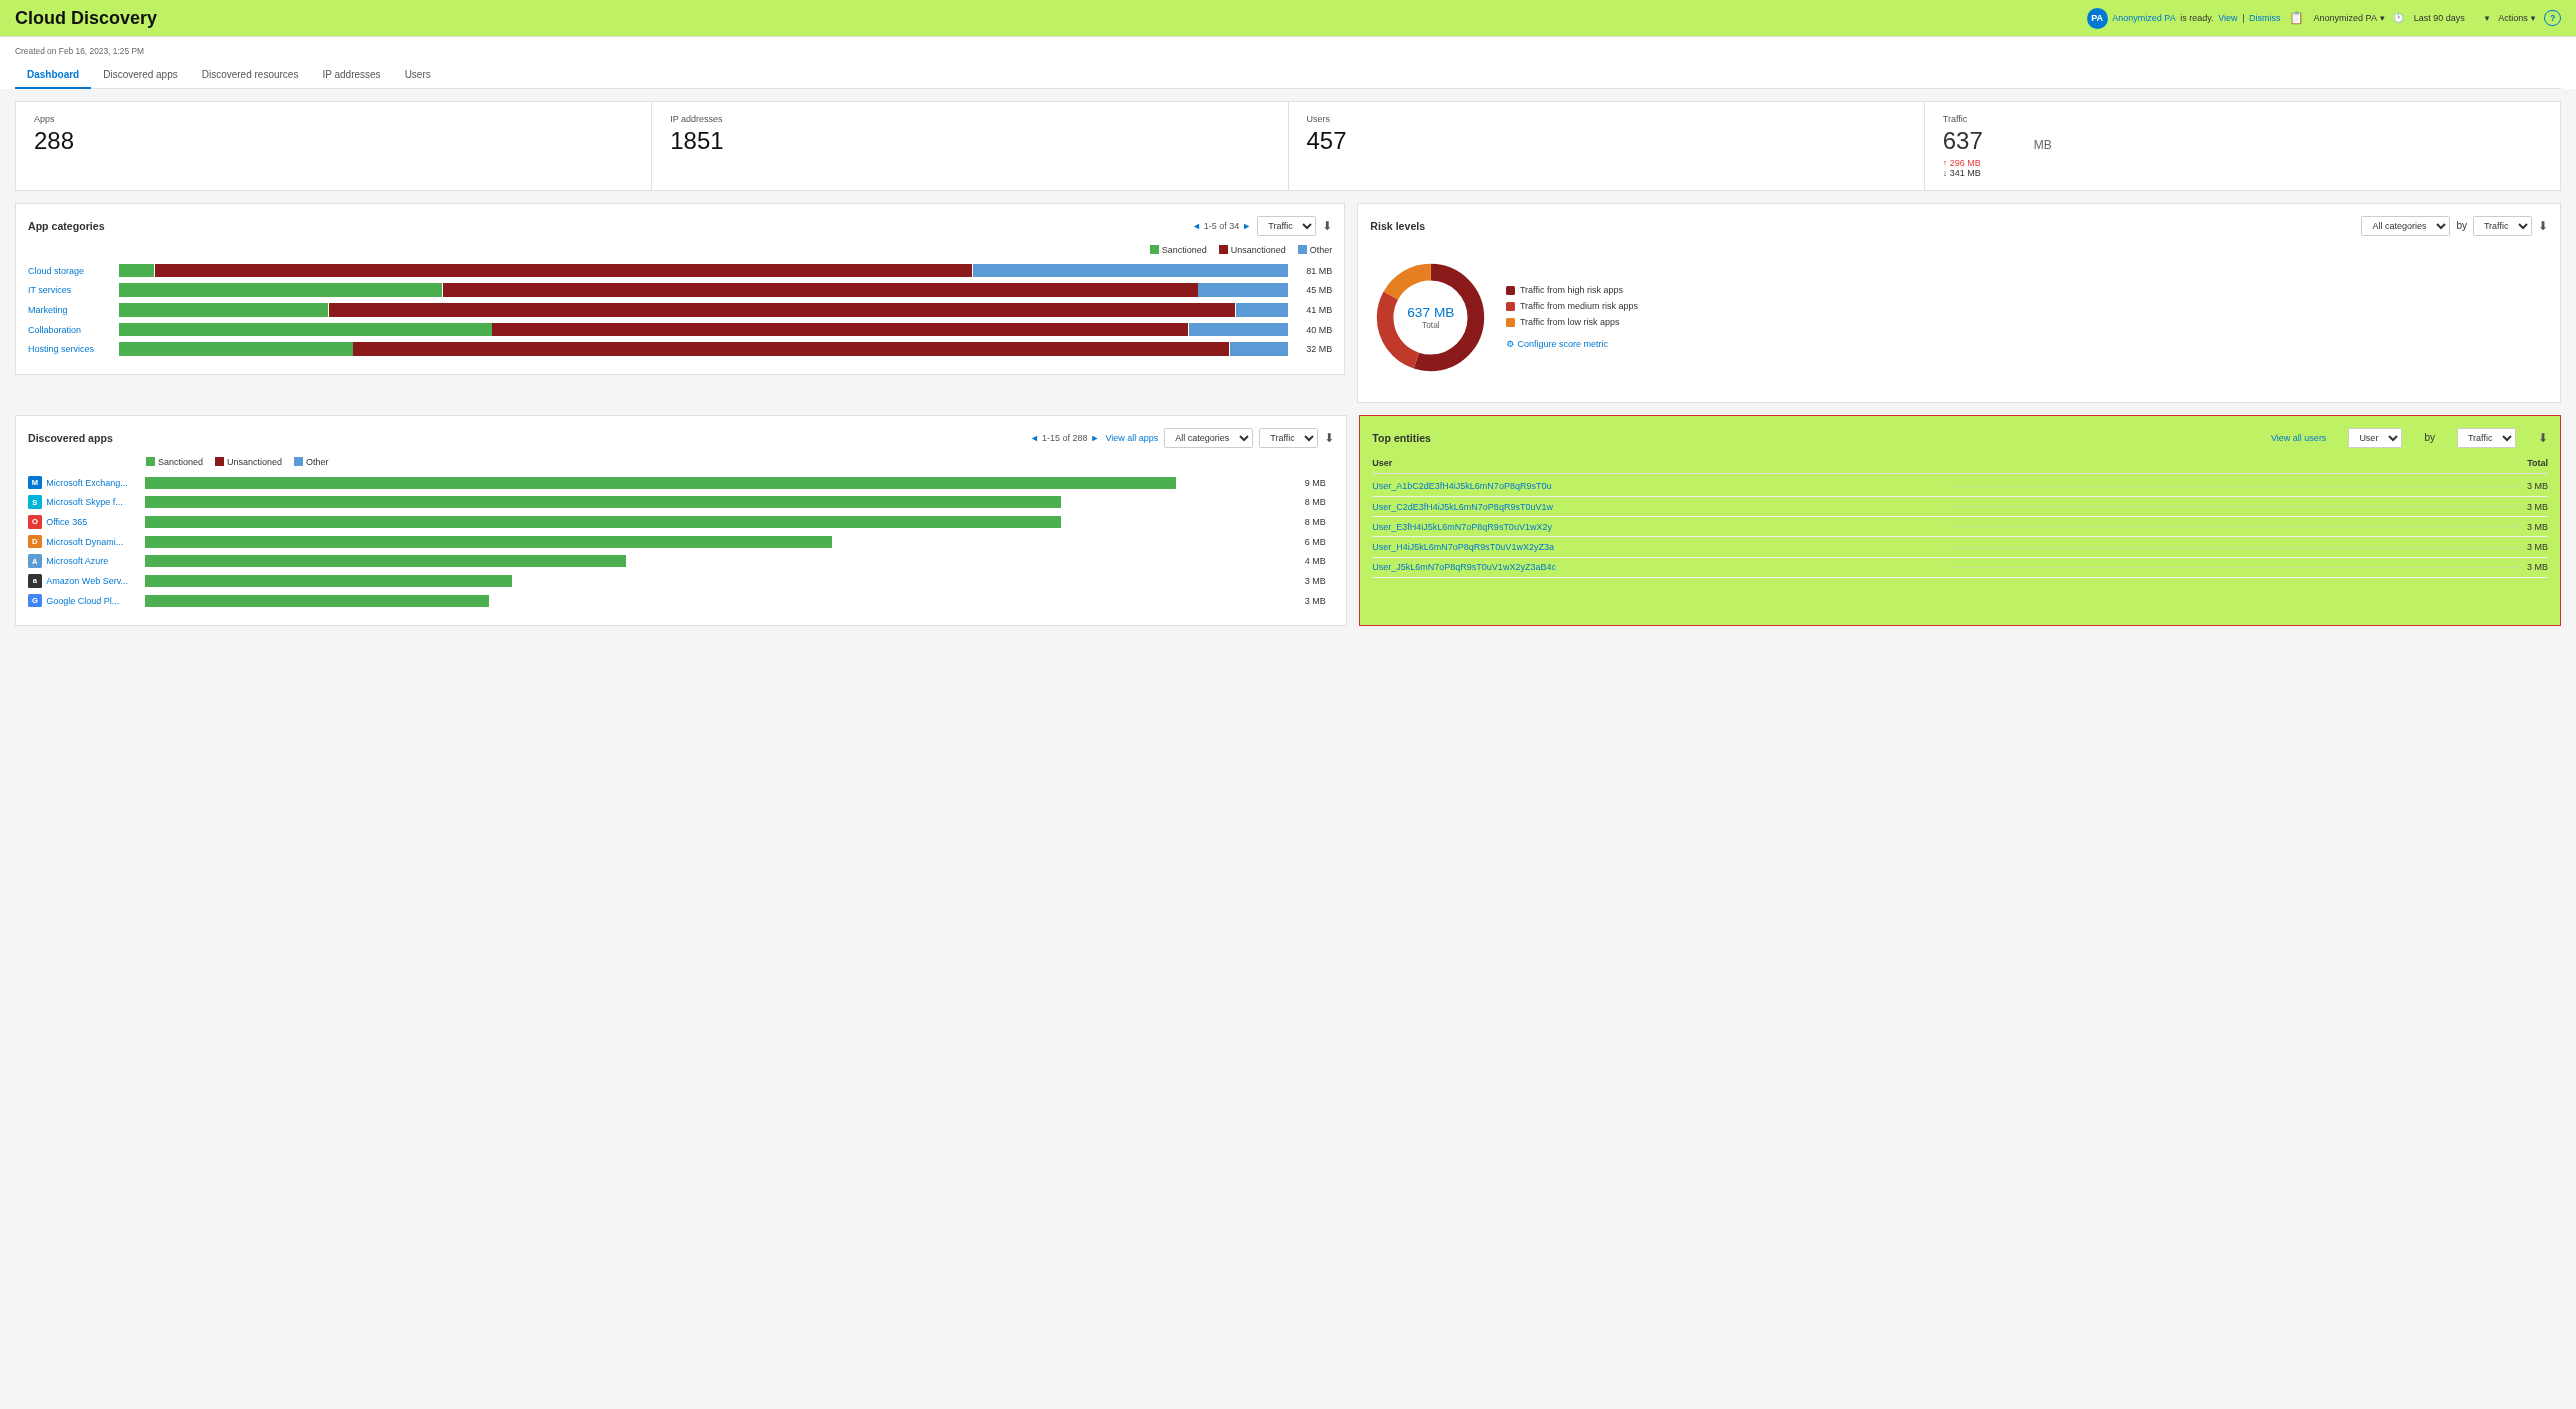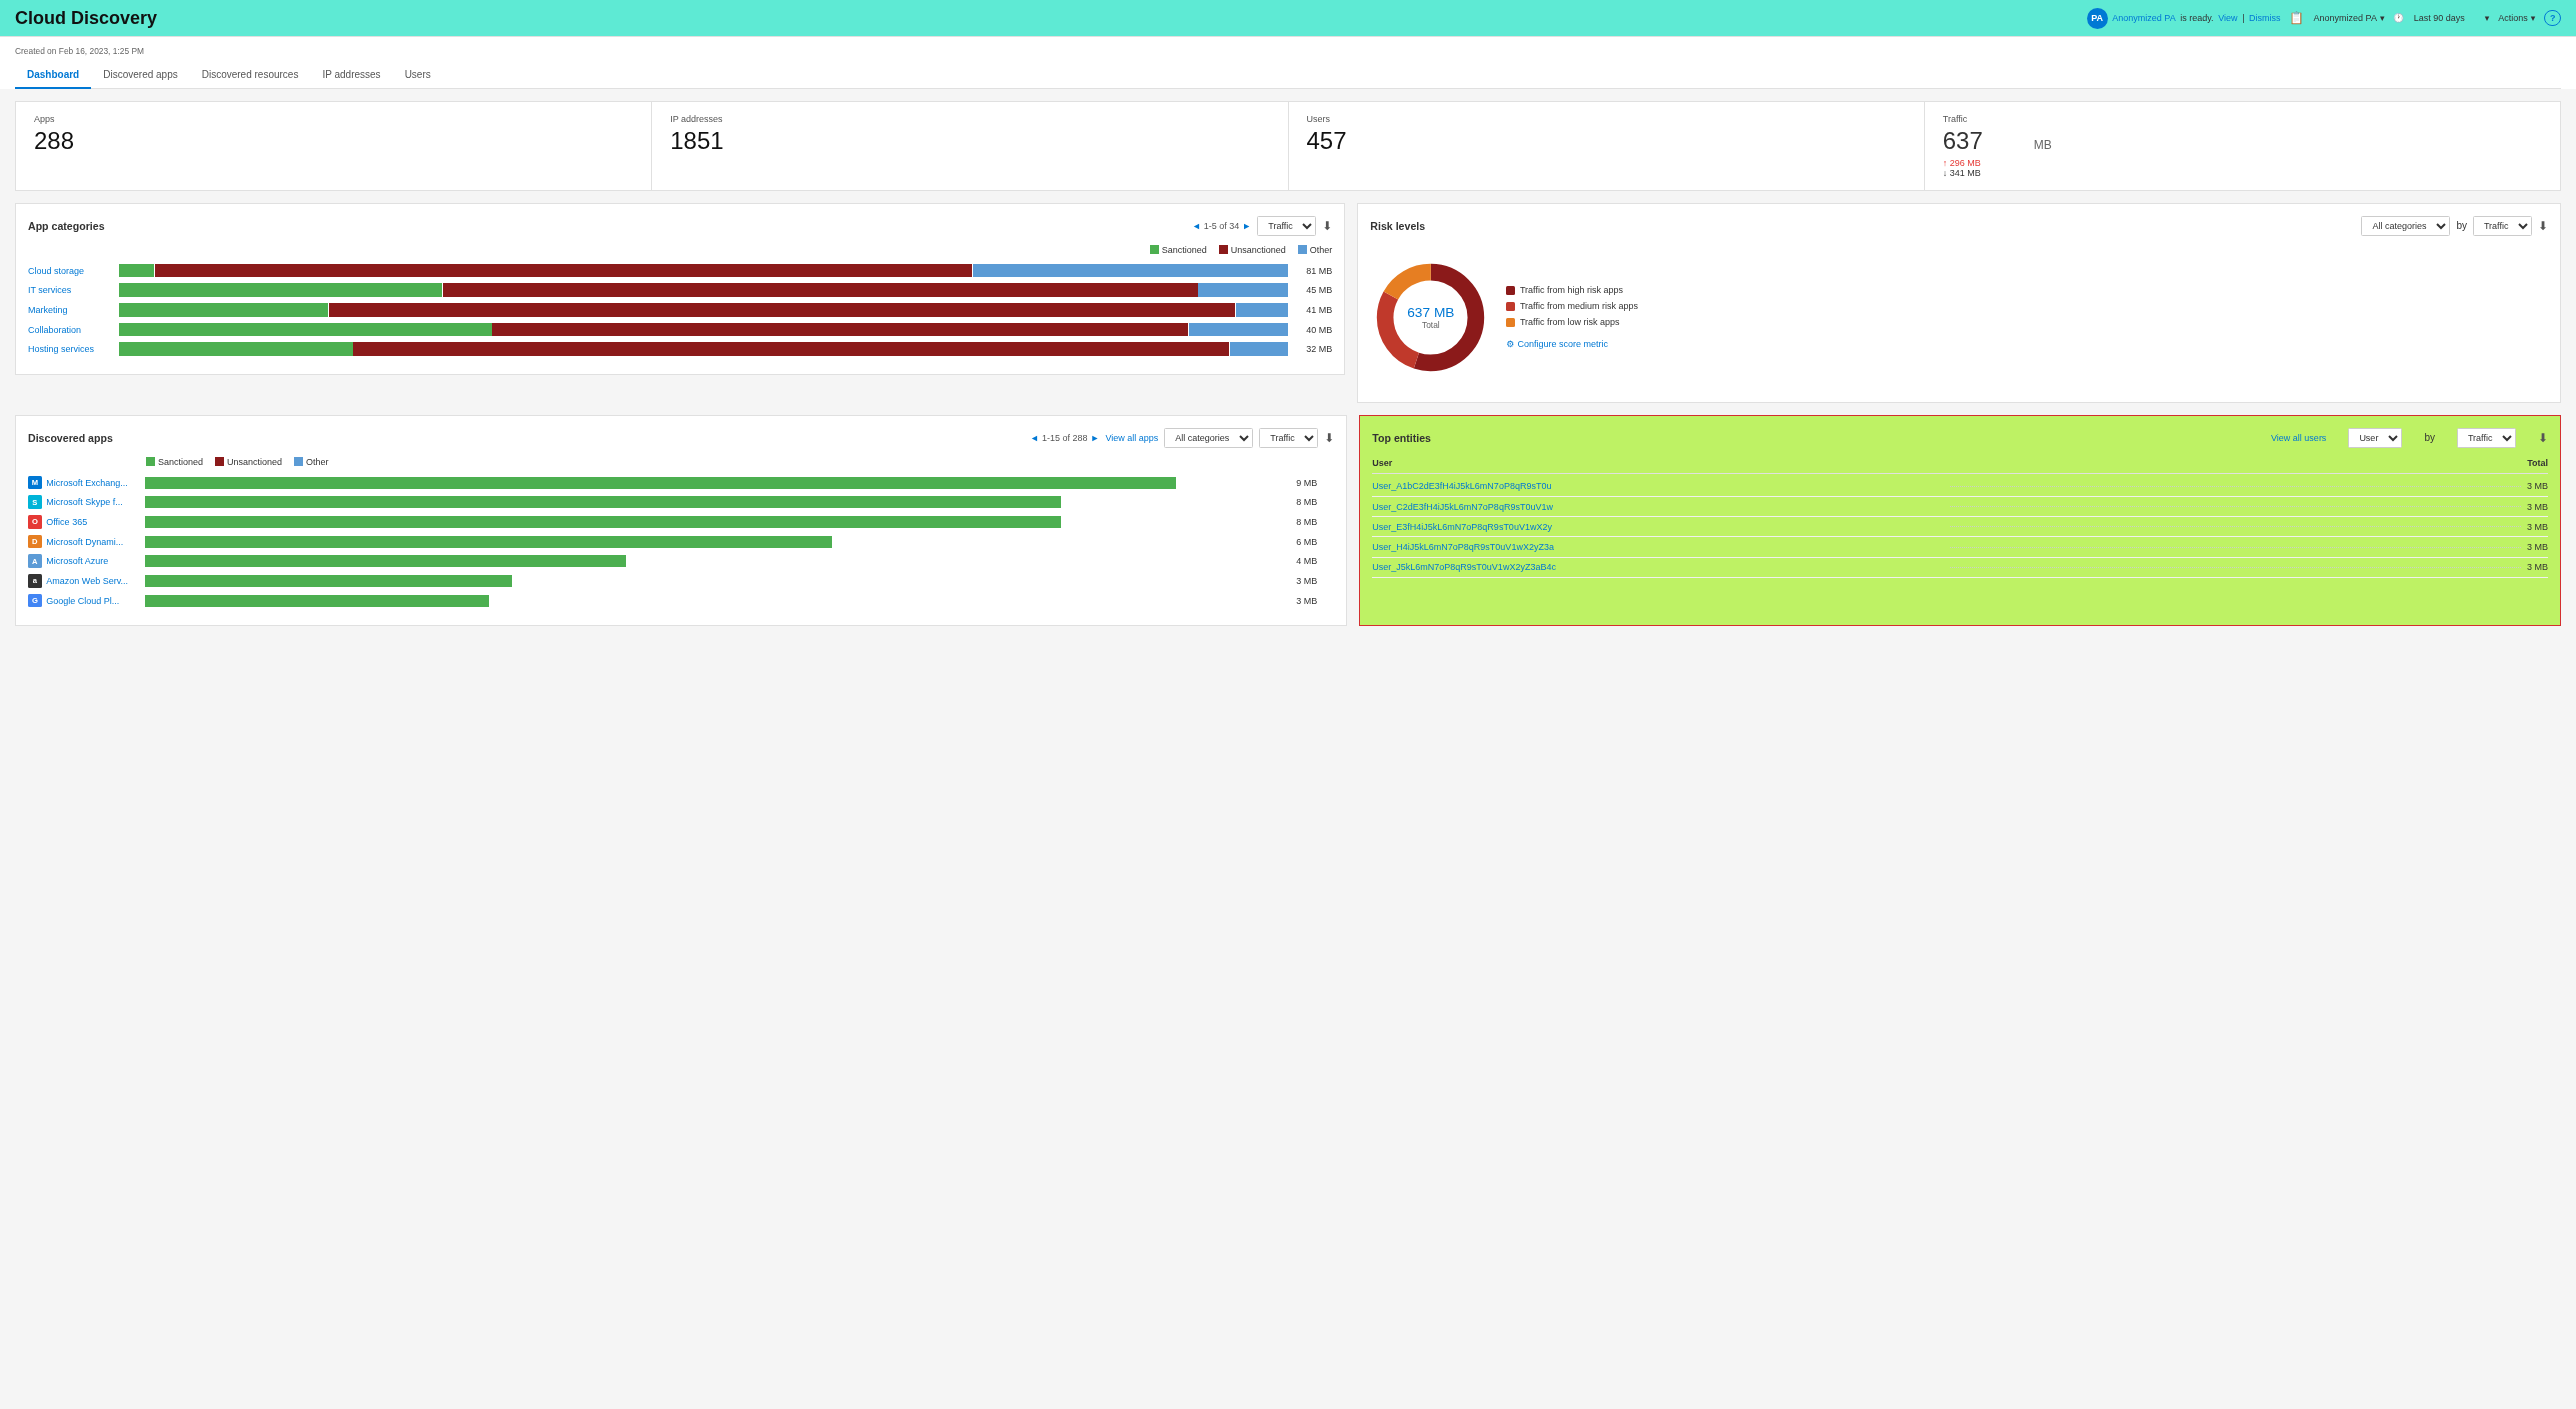--- a/index.html
+++ b/index.html
@@ -1,20 +1,20 @@
 <!DOCTYPE html>
 <html style="font-size:12px"><head>
   <meta charset="utf-8">
   <style>
     * { box-sizing: border-box; margin: 0; padding: 0; }
     body { font-family: 'Segoe UI', Arial, sans-serif; font-size: 10px; color: #333; background: #f5f5f5; overflow-x: hidden; }
     
     .header-bar {
       display: flex; align-items: center; justify-content: space-between;
-      padding: 7.6px 15px; background: #5eead4; border-bottom: 0.8px solid #e0e0e0;
+      padding: 7.6px 15px; background: #bef264; border-bottom: 0.8px solid #e0e0e0;
     }
     .page-title { font-size: 18px; font-weight: 600; color: #111; }
     .header-right { display: flex; align-items: center; gap: 9px; font-size: 9px; }
     .header-right .ready-badge { display: flex; align-items: center; gap: 4.6px; }
     .header-right .ready-badge .icon-circle { width: 21px; height: 21px; border-radius: 50%; background: #0078d4; color: #fff; display: flex; align-items: center; justify-content: center; font-size: 9px; font-weight: bold; }
     .header-right a { color: #0078d4; text-decoration: none; cursor: pointer; }
     .help-icon { width: 16.7px; height: 16.7px; border-radius: 50%; border: 1.5px solid #0078d4; color: #0078d4; display: flex; align-items: center; justify-content: center; font-weight: bold; font-size: 9px; cursor: pointer; }
 
     .sub-header { padding: 4.6px 15px 0; background: #fff; }
     .sub-header .created-text { font-size: 8.4px; color: #666; padding: 4.6px 0; }
@@ -83,21 +83,21 @@
     .bottom-row { display: flex; gap: 12px; }
     .discovered-apps-panel { flex: 1; background: #fff; border: 0.8px solid #e0e0e0; padding: 12px; }
     .top-entities-panel { flex: 0.9; background: #bef264; border: 1.5px solid #d32f2f; padding: 12px; }
 
     
     .app-row { display: flex; align-items: center; margin-bottom: 6px; }
     .app-icon { width: 13.7px; height: 13.7px; margin-right: 4.6px; flex-shrink: 0; display: flex; align-items: center; justify-content: center; font-size: 7.6px; font-weight: bold; border-radius: 1.5px; }
     .app-label { width: 99px; color: #0078d4; font-size: 9px; flex-shrink: 0; white-space: nowrap; overflow: hidden; text-overflow: ellipsis; cursor: pointer; }
     .app-bar-container { flex: 1; display: flex; height: 12px; }
     .app-bar { height: 100%; }
-    .app-value { width: 38px; text-align: left; font-size: 9px; margin-left: 6px; flex-shrink: 0; }
+    .app-value { width: 38px; text-align: center; font-size: 9px; margin-left: 6px; flex-shrink: 0; }
 
     
     .entities-header { display: flex; align-items: center; justify-content: space-between; margin-bottom: 6px; }
     .entities-table { width: 100%; }
     .entities-table .col-header { display: flex; justify-content: space-between; font-size: 9px; font-weight: 600; color: #333; padding: 4.6px 0; border-bottom: 0.8px solid #e0e0e0; margin-bottom: 3px; }
     .entity-row { display: flex; align-items: center; padding: 4.6px 0; border-bottom: 0.8px solid #f0f0f0; font-size: 9px; }
     .entity-name { color: #0078d4; cursor: pointer; flex: 1; white-space: nowrap; overflow: hidden; text-overflow: ellipsis; }
     .entity-dots { flex: 1; border-bottom: 0.8px dotted #ccc; margin: 0 6px; height: 0.8px; align-self: center; }
     .entity-value { color: #333; flex-shrink: 0; }
 

